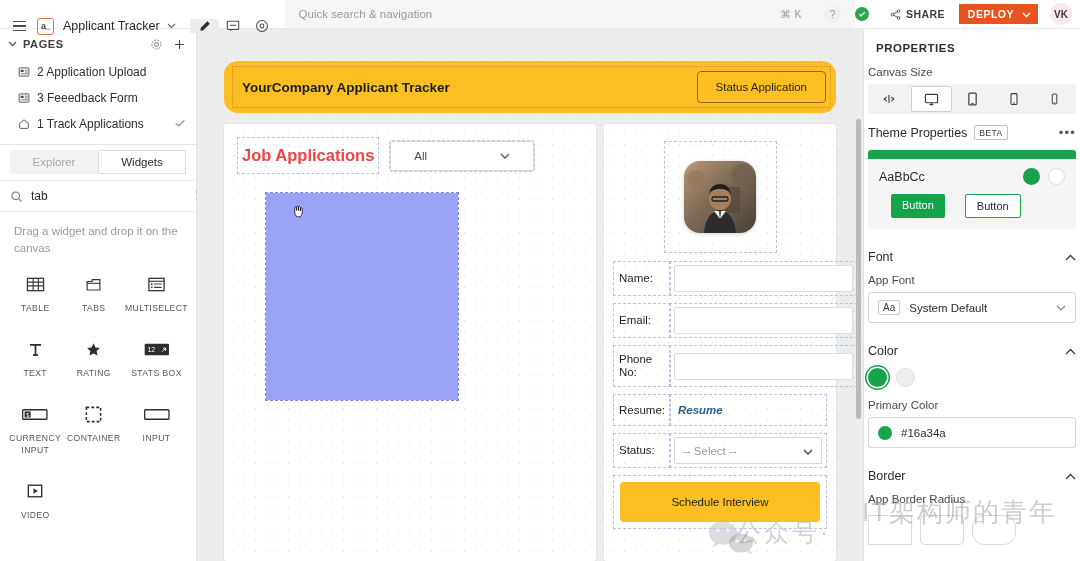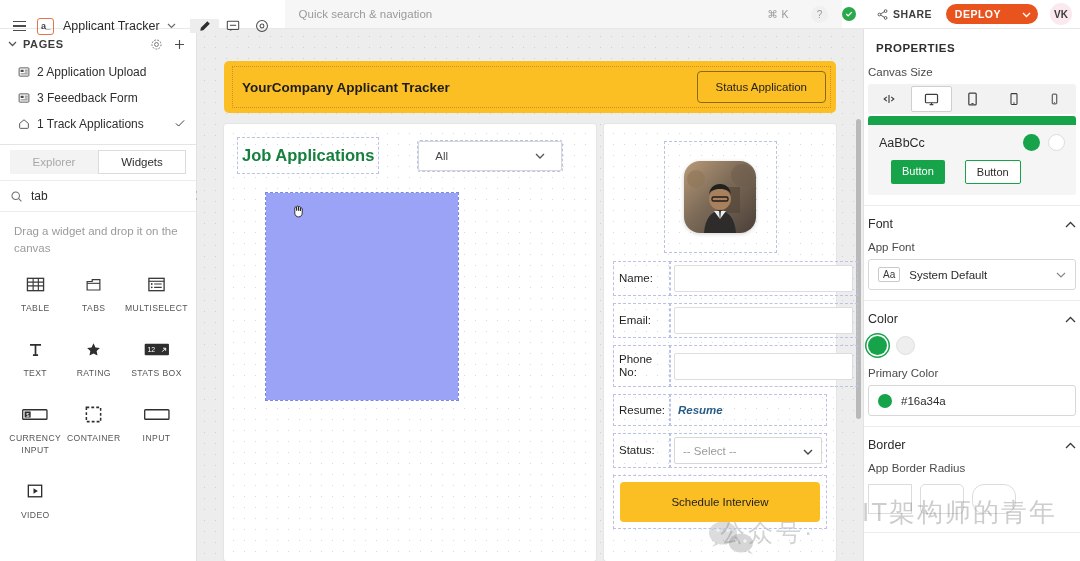--- a/index.html
+++ b/index.html
@@ -55,22 +55,22 @@
     display: flex; align-items: center; justify-content: center; margin-right: 11px;
   }
   .status-dot-ok svg { display:block; }
   .share-btn {
     display: flex; align-items: center; gap: 5px; font-size: 10.5px;
     color: #3d3d3d; font-weight: 600; letter-spacing: 0.4px; cursor: pointer;
     padding: 0 10px;
   }
   .deploy-btn {
     background: #e9541e; color: #fff; font-size: 10.5px; font-weight: 700;
-    letter-spacing: 0.5px; padding: 4px 7px 4px 9px; border-radius: 10px;
-    display: flex; align-items: center; gap: 21px; cursor: pointer; margin-left: 4px;
+    letter-spacing: 0.5px; padding: 4px 7px 4px 9px; border-radius: 0;
+    display: flex; align-items: center; gap: 8px; cursor: pointer; margin-left: 4px;
   }
   .avatar-vk {
     width: 22px; height: 22px; border-radius: 50%; background: #fbe9ef;
     color: #3a3a3a; font-size: 10px; font-weight: 600;
     display: flex; align-items: center; justify-content: center; margin-left: 12px;
     cursor: pointer;
   }
 
   
   .body { flex: 1; display: flex; min-height: 0; }
@@ -144,21 +144,21 @@
   .canvas {
     width: 612px; margin-top: 32px; position: relative;
   }
   .dotgrid {
     position: absolute; inset: 0;
     background-image: radial-gradient(#cfcfcf 0.8px, transparent 0.9px);
     background-size: 11px 11px; background-position: 2px 2px;
     pointer-events: none;
   }
   .app-header {
-    height: 52px; border-radius: 5px; display: flex; align-items: center;
+    height: 52px; border-radius: 14px; display: flex; align-items: center;
     padding: 0 10px 0 12px; position: relative;
   }
   .app-header .inner-dash {
     position: absolute; inset: 5px 5px 5px 8px; border: 1px dotted #d98b2b;
     pointer-events: none;
   }
   .app-header-title {
     font-size: 13.5px; font-weight: 700; color: #1d1d1d; z-index: 2;
     padding: 9px 6px;
   }
@@ -174,25 +174,25 @@
   }
   .sheet-left { flex: 1; min-width: 0; padding: 14px 14px 0 14px; height: 437px; }
   .sheet-right { width: 232px; min-width: 232px; padding: 10px 10px 0 10px; height: 437px; }
   .sheet .dotgrid-in {
     position: absolute; inset: 0;
     background-image: radial-gradient(#dadada 0.75px, transparent 0.85px);
     background-size: 11px 11px; background-position: 4px 4px; pointer-events: none;
   }
   .dash { outline: 1px dashed #b9c3e8; }
   .ja-row { display: flex; align-items: center; gap: 12px; position: relative; z-index: 2; }
-  .ja-title { font-size: 16.5px; font-weight: 700; color: #15803d; padding: 8px 4px; }
+  .ja-title { font-size: 16.5px; font-weight: 700; color: #ef4444; padding: 8px 4px; }
   .ja-select {
     flex: 1; height: 30px; background: #fff; border: 1px solid #d7d7d7; border-radius: 2px;
-    display: flex; align-items: center; padding: 0 16px; font-size: 11.5px; color: #4a4a4a;
-    cursor: pointer; max-width: 144px; margin-left: 28px;
+    display: flex; align-items: center; padding: 0 23px; font-size: 11.5px; color: #4a4a4a;
+    cursor: pointer; max-width: 144px;
   }
   .ja-select .sv { flex: 1; }
   .ja-select .cv { color: #666; font-size: 10px; }
   .droparea {
     margin: 20px 0 0 28px; width: 192px; height: 207px;
     background: #9aa3f5; position: relative; outline: 1px dashed #7b86e6;
   }
   .grab-cursor { position: absolute; left: 26px; top: 11px; width: 13px; height: 13px; }
 
   .avatar-box {
@@ -299,21 +299,21 @@
   .color-field .swatch { width: 14px; height: 14px; border-radius: 50%; background: #16a34a; }
   .radius-row { display: flex; gap: 8px; padding: 4px 0 8px 0; }
   .radius-btn {
     width: 44px; height: 30px; border: 1px solid #dcdcdc; background: #fff; cursor: pointer;
     position: relative;
   }
   .watermark {
     position: absolute; pointer-events: none; user-select: none;
     color: rgba(110,110,110,0.30); white-space: nowrap;
   }
-  .wm1 { left: 720px; top: 516px; font-size: 25px; letter-spacing: 3px; }
+  .wm1 { left: 736px; top: 516px; font-size: 25px; letter-spacing: 3px; }
   .wm2 { left: 862px; top: 495px; font-size: 26px; letter-spacing: 2px; color: rgba(100,100,100,0.32); }
   .wm-logo { position: absolute; left: 703px; top: 519px; pointer-events: none; }
 </style>
 </head>
 <body>
 
 <div class="app">
 
   <div class="topbar">
     <div class="tb-left">
@@ -709,20 +709,26 @@
               </svg>
           </div>
           <div class="size-btn">
             <svg width="9" height="14" viewBox="0 0 12 15">
                 <rect x="3" y="1" width="6" height="13" rx="1" stroke="#3c3c3c" stroke-width="1.3" fill="none"></rect>
                 <path d="M5.2 12.4h1.6" stroke="#3c3c3c" stroke-width="1"></path>
               </svg>
           </div>
         </div>
 
+        <div class="prop-sec-head">
+          <span>Theme Properties</span>
+          <span class="beta-badge">BETA</span>
+          <span class="sp"></span>
+          <span class="dots3">•••</span>
+        </div>
 
         <div class="theme-card">
           <div class="theme-bar"></div>
           <div class="theme-body">
             <div class="theme-top">
               <span class="theme-abc">AaBbCc</span>
               <span class="sw green"></span>
               <span class="sw grey" style="margin-left:8px"></span>
             </div>
             <div class="theme-btns">

